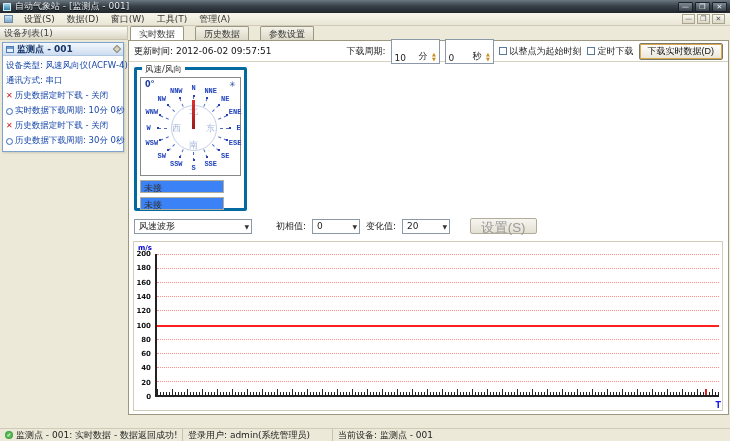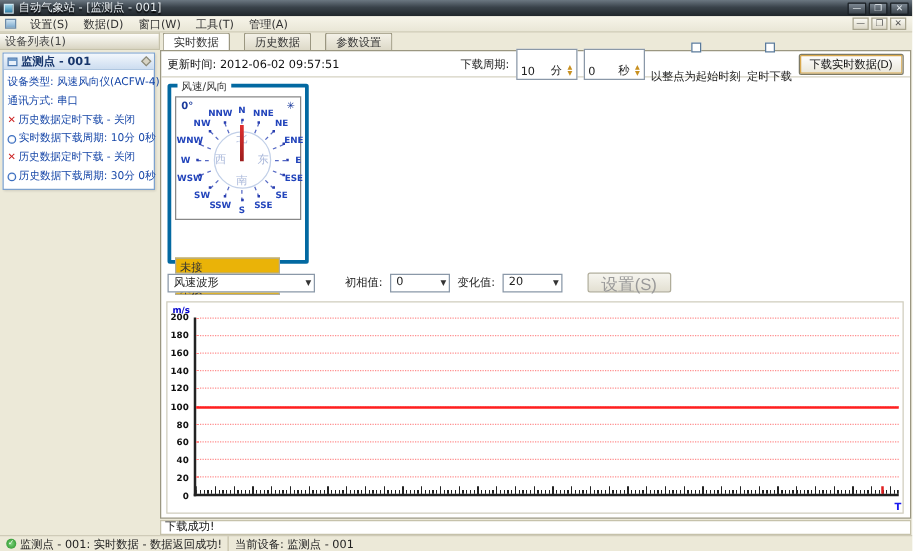--- a/index.html
+++ b/index.html
@@ -67,44 +67,44 @@
   .toolbar-row { position:absolute; top:0; left:0; right:0; height:21px;
     border-bottom:1px solid #d5d2c2; display:flex; align-items:center; padding:0 5px; }
   .tb-left { white-space:nowrap; color:#111; }
   .tb-right { margin-left:auto; display:flex; align-items:center; gap:5px; white-space:nowrap; }
   .spinbox { display:flex; align-items:flex-end; border:1px solid #8a98a8; background:#fff;
     height:25px; padding-left:3px; }
   .spin-val { min-width:22px; }
   .spin-unit { padding:0 2px; color:#222; }
   .spin-arrows { display:flex; flex-direction:column; width:9px; height:12px; justify-content:center; }
   .spin-arrows span { font-size:5px; line-height:5px; color:#c89020; text-align:center; }
-  .chk { display:flex; align-items:center; gap:13px;flex-direction:column; }
+  .chk { display:flex; align-items:center; gap:3px; }
   .chk-box { width:8px; height:8px; border:1px solid #5a7a9a; background:#fff; }
   .dl-btn { height:17px; padding:0 8px; background:linear-gradient(#fefefe,#e9e6d8);
     border:1px solid #7c7a66; border-radius:2px; box-shadow:0 0 0 1px #d9a84c inset;
     font-size:9px; color:#111; }
 
   
   .compass-group { position:absolute; left:5px; top:26px; width:113px; height:144px;
     border:3px solid #0369a1; border-radius:2px; }
   .group-title { position:absolute; top:-6px; left:5px; background:#fff; padding:0 3px;
     color:#333; font-size:8.5px; }
   .compass-square { position:absolute; top:7px; left:3px; right:3px; height:99px;
     border:1px solid #888; background:#fff; }
   .dial { position:absolute; inset:0; }
   .dial-corner { position:absolute; color:#1a3a9c; font-weight:bold; font-size:8px; }
   .dial-circle { position:absolute; border:1px solid #c2d0e8; border-radius:50%; }
   .dir-label { position:absolute; color:#2244bb; font-size:7px; font-weight:bold;
-    transform:translate(-50%,-50%); white-space:nowrap; }
+    transform:translate(-50%,-50%); white-space:nowrap;font-family:Liberation Mono, monospace; }
   .dir-dash { position:absolute; width:9px; height:0; border-top:1px dashed #5568c4; }
   .dir-dot { position:absolute; width:2px; height:2px; background:#2a3fb0; }
   .cardinal-cn { position:absolute; color:#aab8da; font-size:9px; transform:translate(-50%,-50%); }
   .needle { position:absolute; width:3px; background:linear-gradient(#e03030,#9c1c1c); }
-  .wind-field { position:absolute; left:3px; right:20px; height:13px; background:#eab308;
-    border:1px solid #b0ad9a; padding:1px 3px; color:#333;margin-top:26px; }
+  .wind-field { position:absolute; left:3px; right:20px; height:13px; background:#3b82f6;
+    border:1px solid #b0ad9a; padding:1px 3px; color:#333; }
   .wf1 { top:110px; } .wf2 { top:127px; }
 
   
   .controls-row { position:absolute; top:176px; left:5px; right:5px; height:18px;
     display:flex; align-items:center; gap:6px; white-space:nowrap; }
   .selectbox { display:flex; align-items:center; justify-content:space-between;
     border:1px solid #8a98a8; background:#fff; height:15px; padding:0 2px 0 4px; }
   .sel-wave { width:118px; margin-right:18px; }
   .sel-small { width:48px; }
   .sel-arrow { font-size:6px; color:#333; }
@@ -367,27 +367,29 @@
               <div class="gridline" style="top: 20%; border-top-color: rgb(255, 143, 143);"></div>
               <div class="gridline" style="top: 10%; border-top-color: rgb(255, 143, 143);"></div>
               <div class="gridline" style="top: 0%; border-top-color: rgb(255, 143, 143);"></div>
               <div class="dataline" style="top: 50%; border-top-color: rgb(255, 32, 32);"></div>
             </div>
           <div class="t-label">T</div>
         </div>
 
       </div>
 
-      <div class="result-strip">下载成功!</div>
     </div>
   </div>
 
   <div class="statusbar">
     <div class="sb-seg sb-1">
       <span class="ok-icon">✓</span>
       <span>监测点 - 001: 实时数据 - 数据返回成功!</span>
     </div>
+    <div class="sb-seg sb-2">
+      <span>登录用户: admin(系统管理员)</span>
+    </div>
     <div class="sb-seg sb-3">
       <span>当前设备: 监测点 - 001</span>
     </div>
   </div>
 
 </div>
 
 </body></html>

